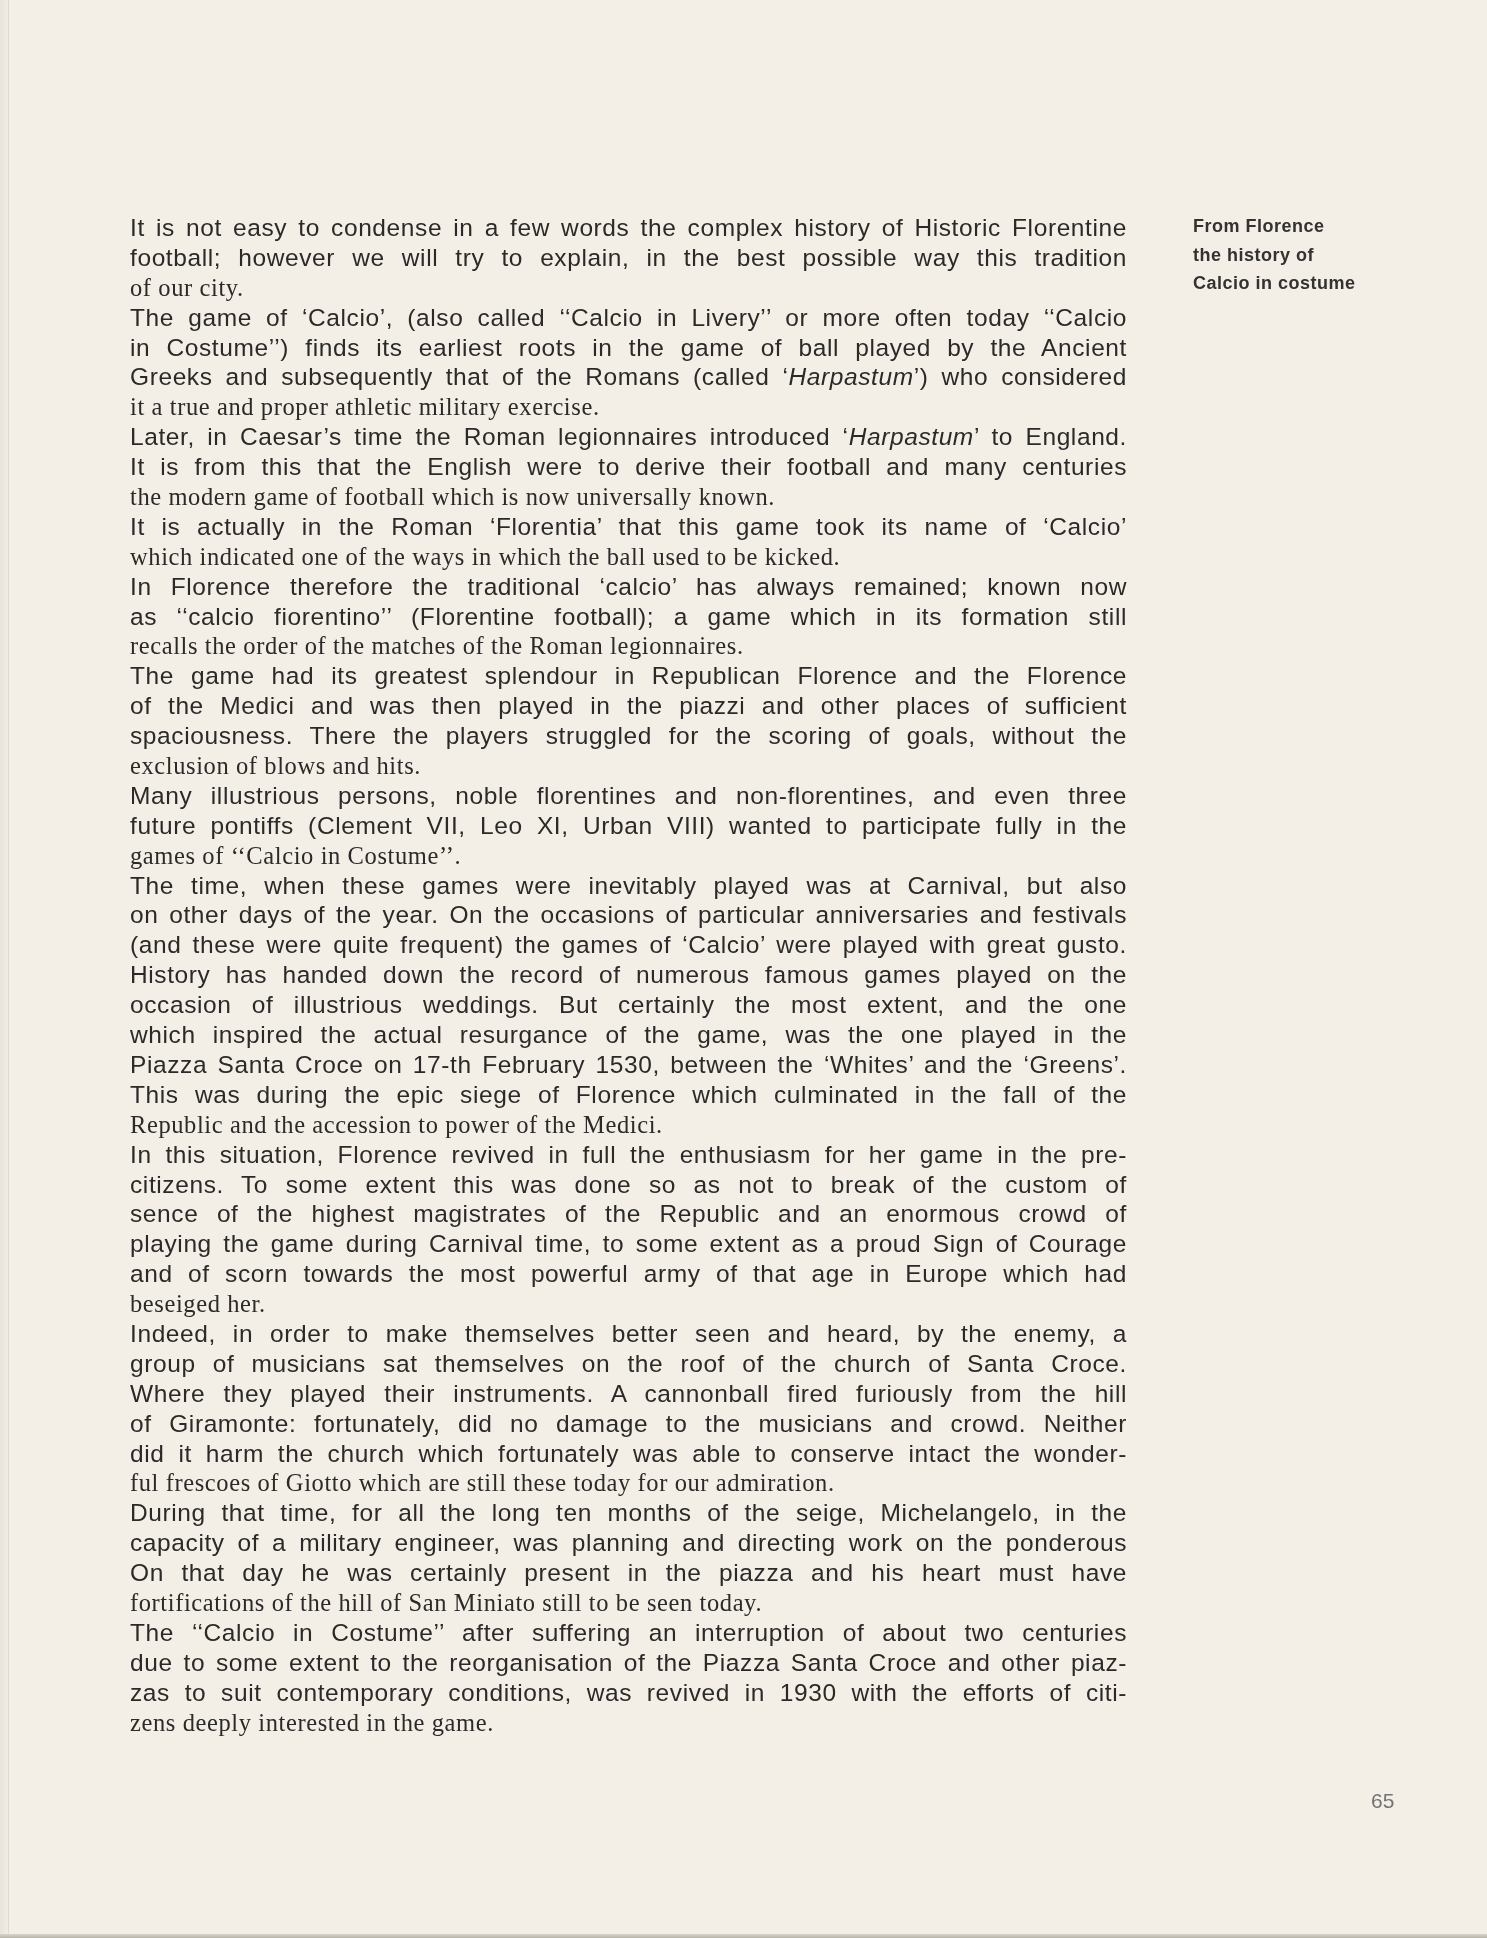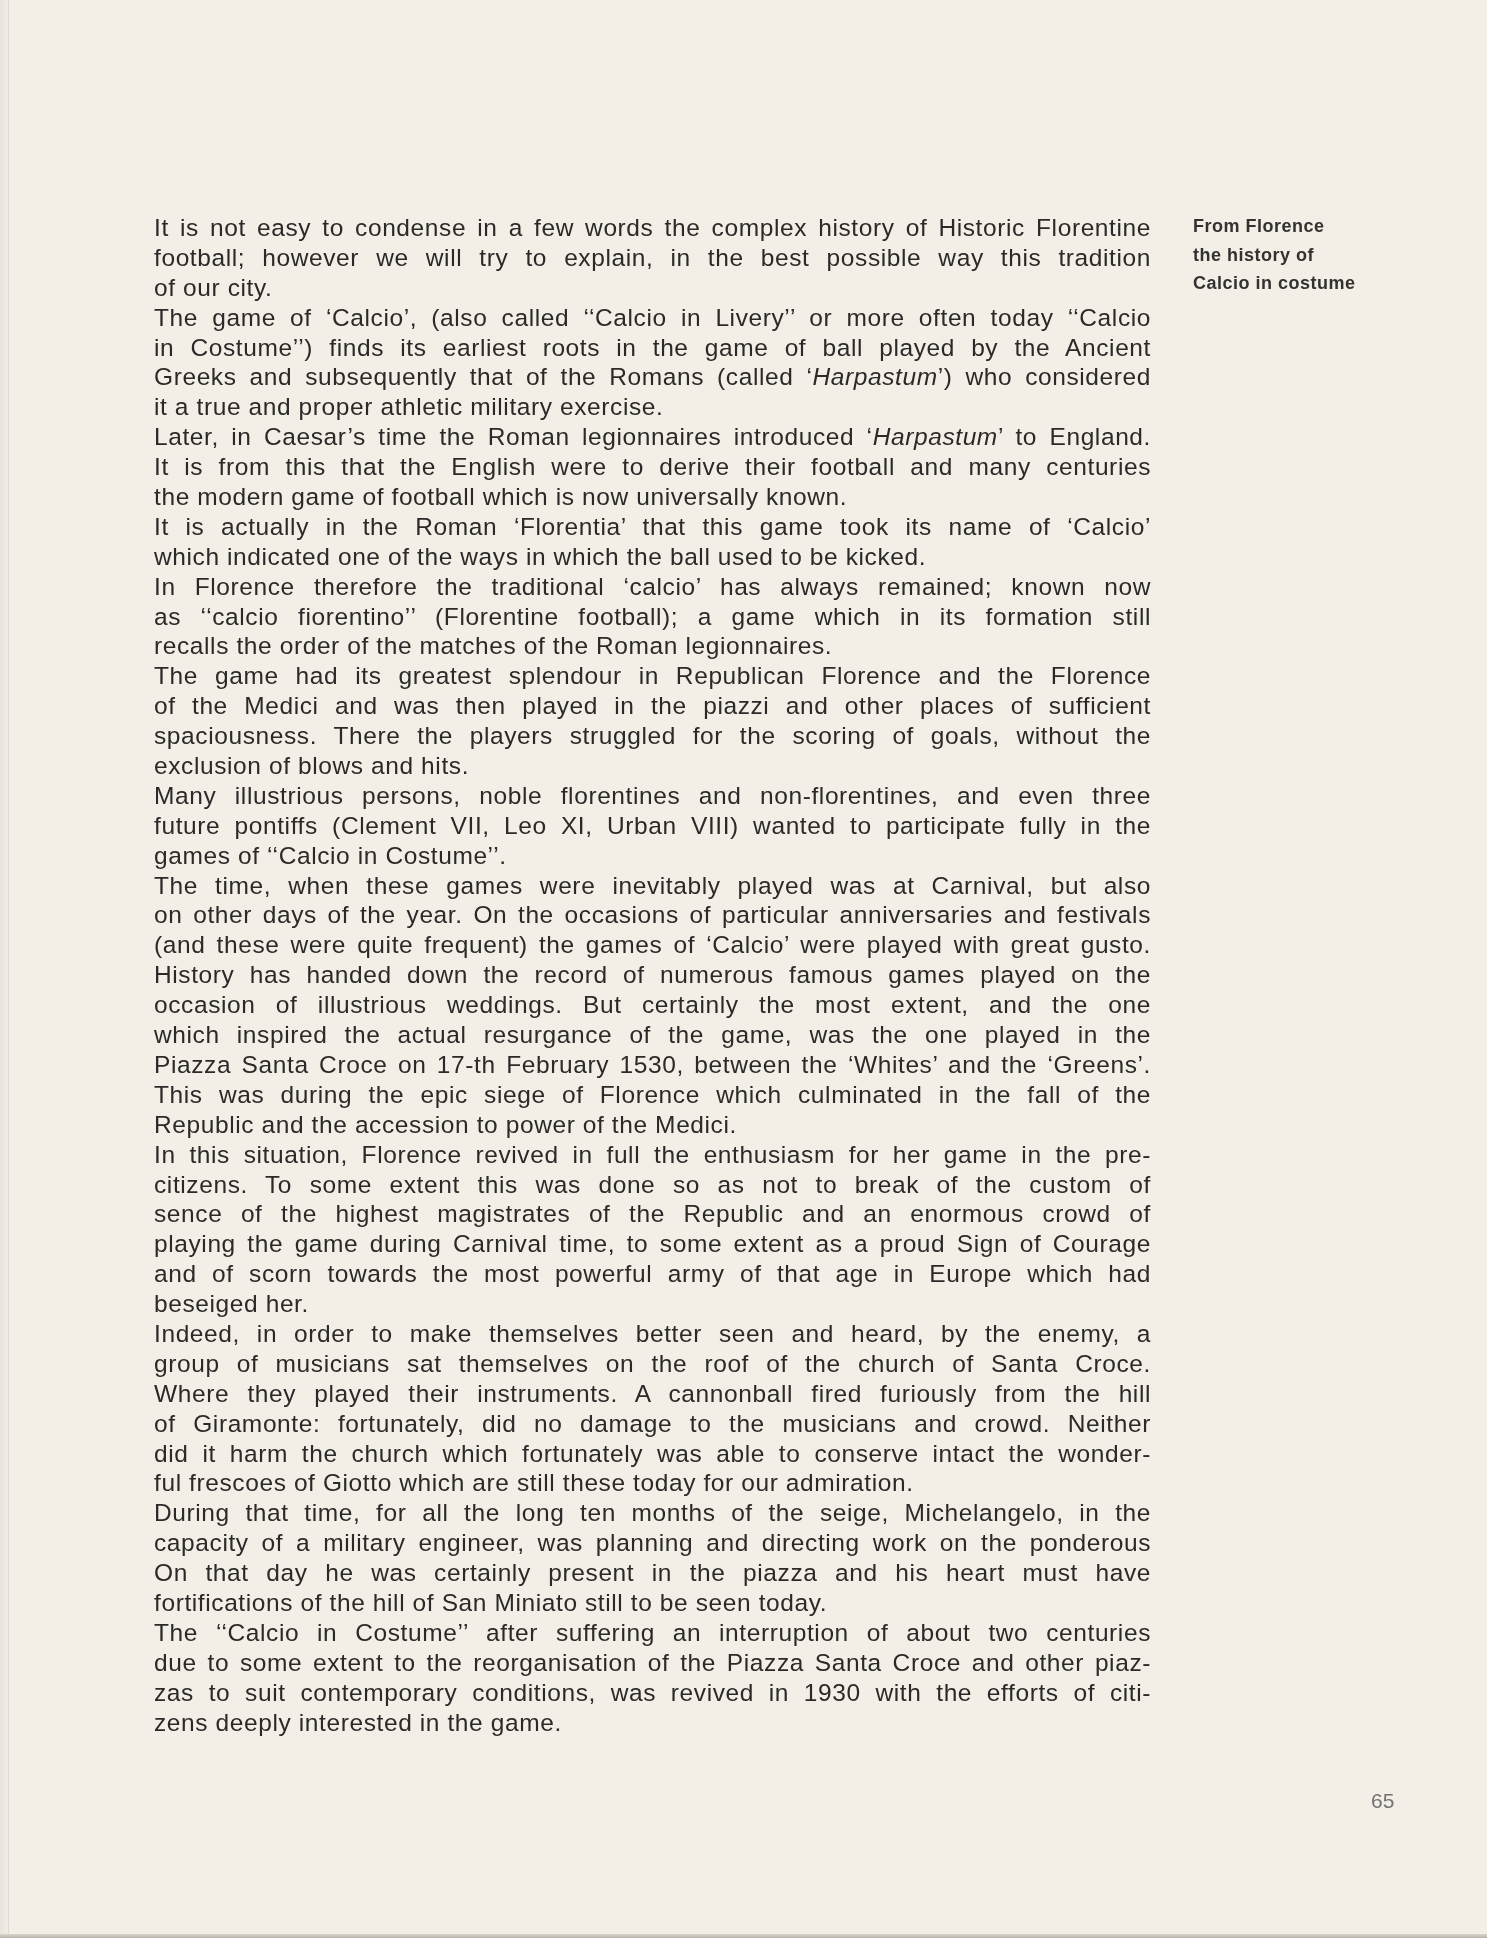--- a/index.html
+++ b/index.html
@@ -13,27 +13,27 @@
     position: absolute; left: 0; top: 0; width: 8px; height: 1938px;
     background: linear-gradient(to right, #e6e4dd, #efece5);
     border-right: 1px solid #dedad2;
   }
   .bottom-edge {
     position: absolute; left: 0; bottom: 0; width: 1487px; height: 4px;
     background: linear-gradient(to bottom, #d9d5cc, #b9b4aa);
   }
   .body-text {
     position: absolute; left: 130px; top: 213px; width: 997px;
-    font-size: 24.5px; line-height: 29.9px; letter-spacing: 0.6px; margin-left: 24px;
+    font-size: 24.5px; line-height: 29.9px; letter-spacing: 0.6px;
   }
   .line {
     display: block; height: 29.9px; white-space: nowrap;
     text-align: justify; text-align-last: justify;
   }
-  .line.last { text-align-last: left; }
+  .line.last { text-align-last: left; font-family: Liberation Serif, serif; }
   .line i { }
   .side-title {
     position: absolute; left: 1193px; top: 212px; width: 280px;
     font-size: 18px; line-height: 28.5px; font-weight: bold;
     color: #333230; letter-spacing: 0.5px;
   }
   .side-title span { display: block; white-space: nowrap; }
   .page-number {
     position: absolute; left: 1371px; top: 1789px;
     font-size: 21px; line-height: 24px; color: #737373;

